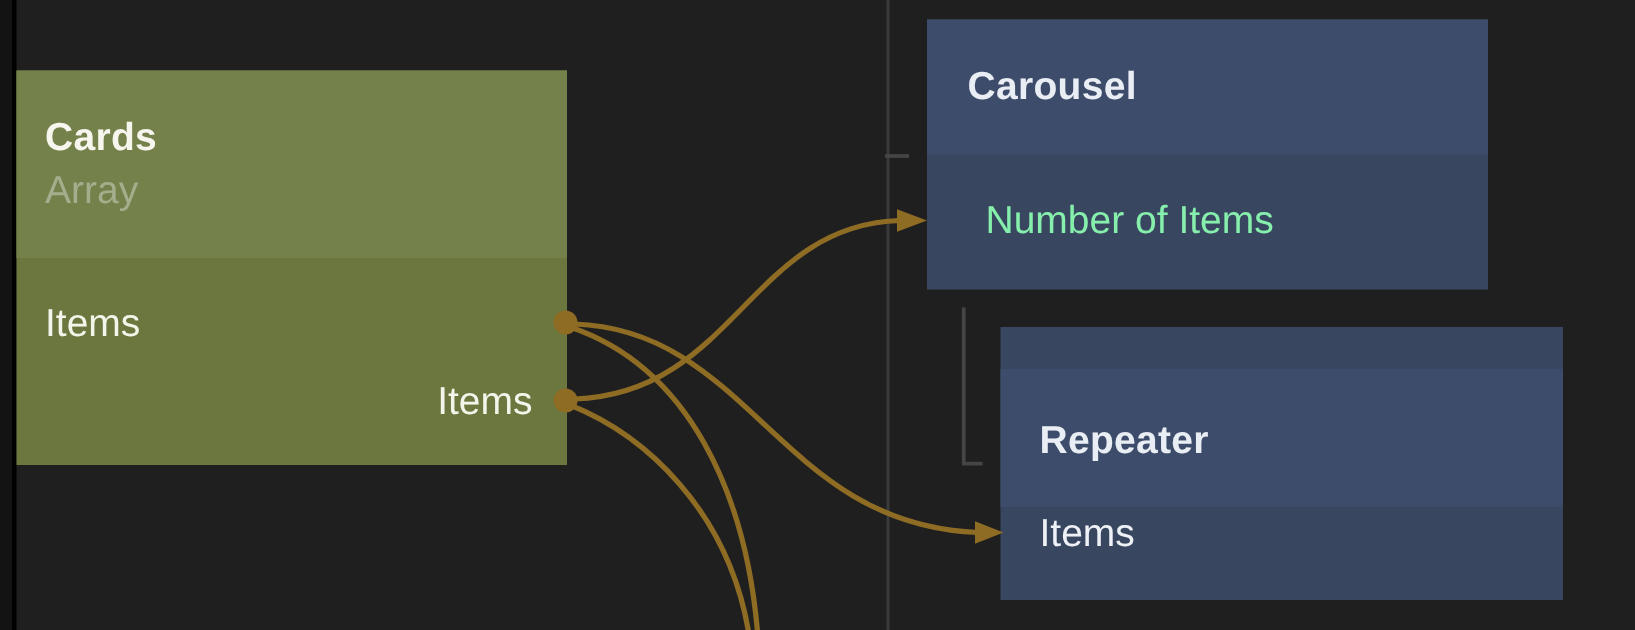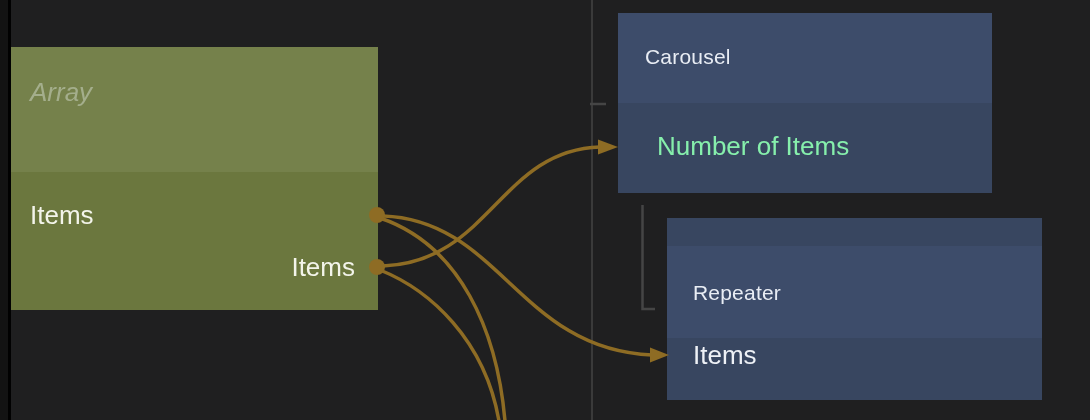--- a/index.html
+++ b/index.html
@@ -33,31 +33,30 @@
   .node {
     position: absolute;
     box-sizing: border-box;
   }
   .node-header {
     box-sizing: border-box;
     width: 100%;
     overflow: hidden;
   }
   .node-title {
-    font-size: 21px;
-    font-weight: 400;
+    font-size: 26px;
+    font-weight: 700;
     line-height: 34px;
     letter-spacing: 0.2px;
   }
   .node-subtitle {
     font-size: 26px;
     font-weight: 400;
     line-height: 32px;
     margin-top: 2px;
-    font-style: italic;
   }
   .port {
     position: absolute;
     font-size: 26px;
     line-height: 32px;
     font-weight: 400;
     white-space: nowrap;
   }
   
   .node.cards { left: 11px; top: 47px; width: 367px; height: 263px; background: #6b773e; }
@@ -89,20 +88,21 @@
 <body>
 
 <div class="stage">
 
   <div class="frame-strip"></div>
   <div class="frame-line"></div>
   <div class="divider"></div>
 
   <div class="node cards">
     <div class="node-header">
+      <div class="node-title">Cards</div>
       <div class="node-subtitle">Array</div>
     </div>
     <div class="port cards-items">Items</div>
     <div class="port cards-count">Items</div>
   </div>
 
   <div class="node carousel">
     <div class="node-header">
       <div class="node-title">Carousel</div>
     </div>

